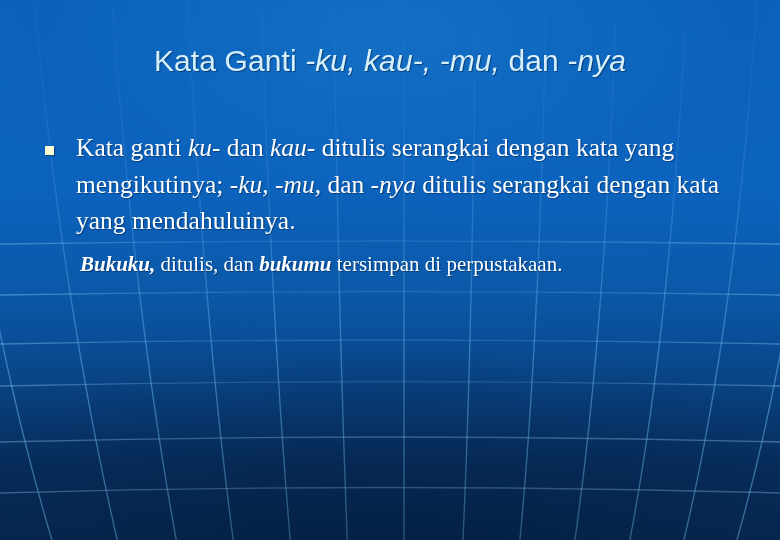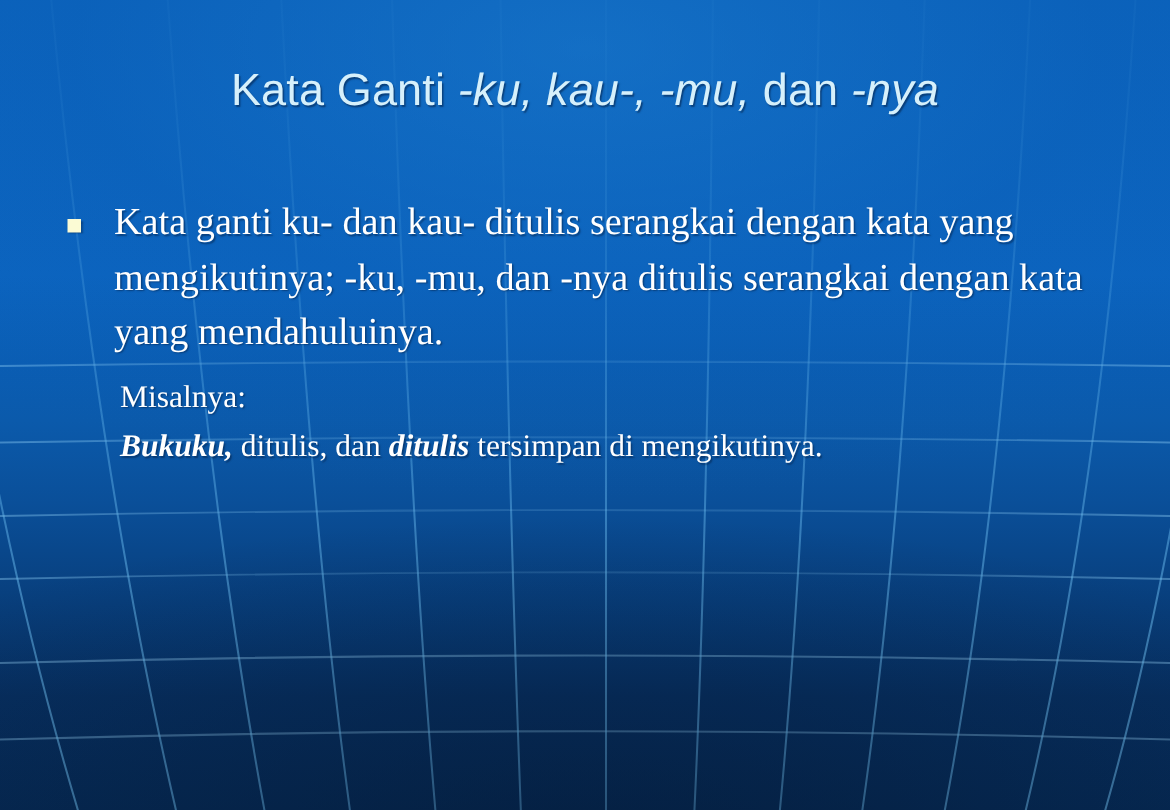--- a/index.html
+++ b/index.html
@@ -89,21 +89,21 @@
     background: #fbfbd4;
     box-shadow: 1px 1px 1px rgba(4,30,66,0.45);
   }
   .bullet-text {
     font-family: "Liberation Serif", serif;
     font-size: 25.5px;
     line-height: 36.5px;
     color: #ffffff;
     text-shadow: 1px 1px 1px rgba(4,30,66,0.5);
   }
-  .bullet-text .it { }
+  .bullet-text .it { font-style: italic; }
 
   .sub-block {
     margin-top: 8px;
     padding-left: 42px;
   }
   .sub-line {
     font-family: "Liberation Serif", serif;
     font-size: 21px;
     line-height: 33px;
     color: #ffffff;
@@ -173,21 +173,20 @@
 
   <div id="body">
 
     <div class="bullet-row">
       <span class="bullet-mark"></span>
       <div class="bullet-text"><span>Kata ganti </span><span class="it">ku-</span><span> dan </span><span class="it">kau-</span><span> ditulis serangkai dengan kata yang mengikutinya; </span><span class="it">-ku, -mu,</span><span> dan </span><span class="it">-nya</span><span> ditulis serangkai dengan kata yang mendahuluinya.</span></div>
     </div>
 
     <div class="sub-block">
 
-      <div class="sub-line"><span>Misalnya:</span></div>
 
 
-      <div class="sub-line"><span class="it">Bukuku,</span><span> ditulis, dan </span><span class="it">ditulis</span><span> tersimpan di mengikutinya.</span></div>
+      <div class="sub-line"><span class="it">Bukuku,</span><span> ditulis, dan </span><span class="it">bukumu</span><span> tersimpan di perpustakaan.</span></div>
 
     </div>
   </div>
 
 </div>
 
 </body></html>

